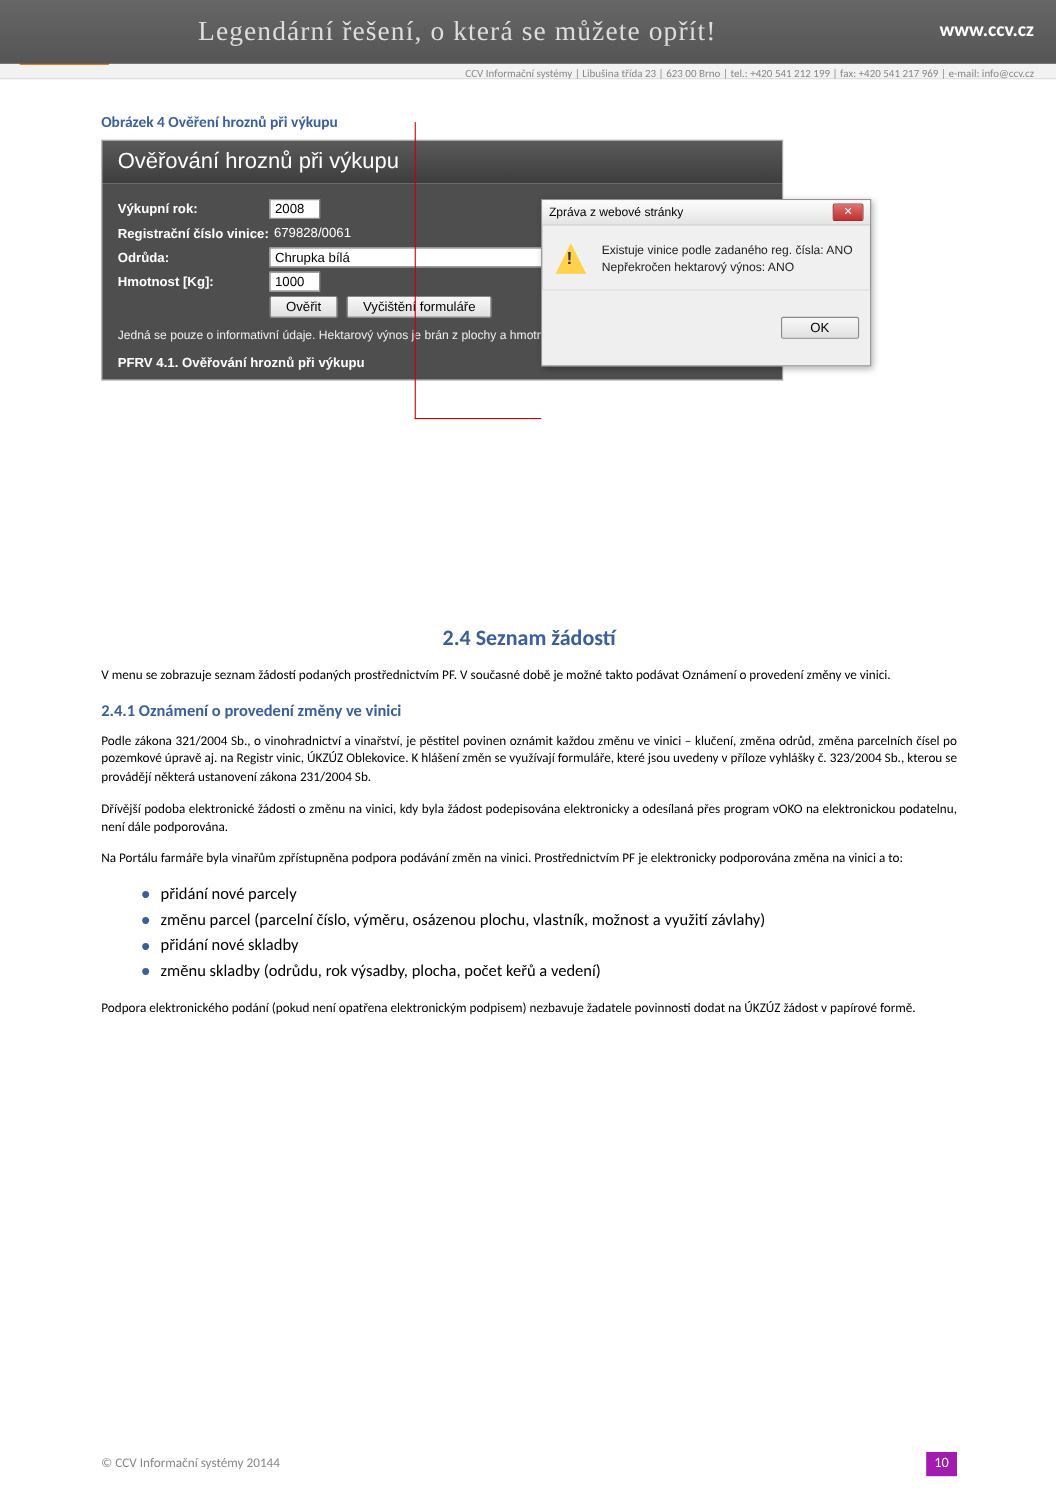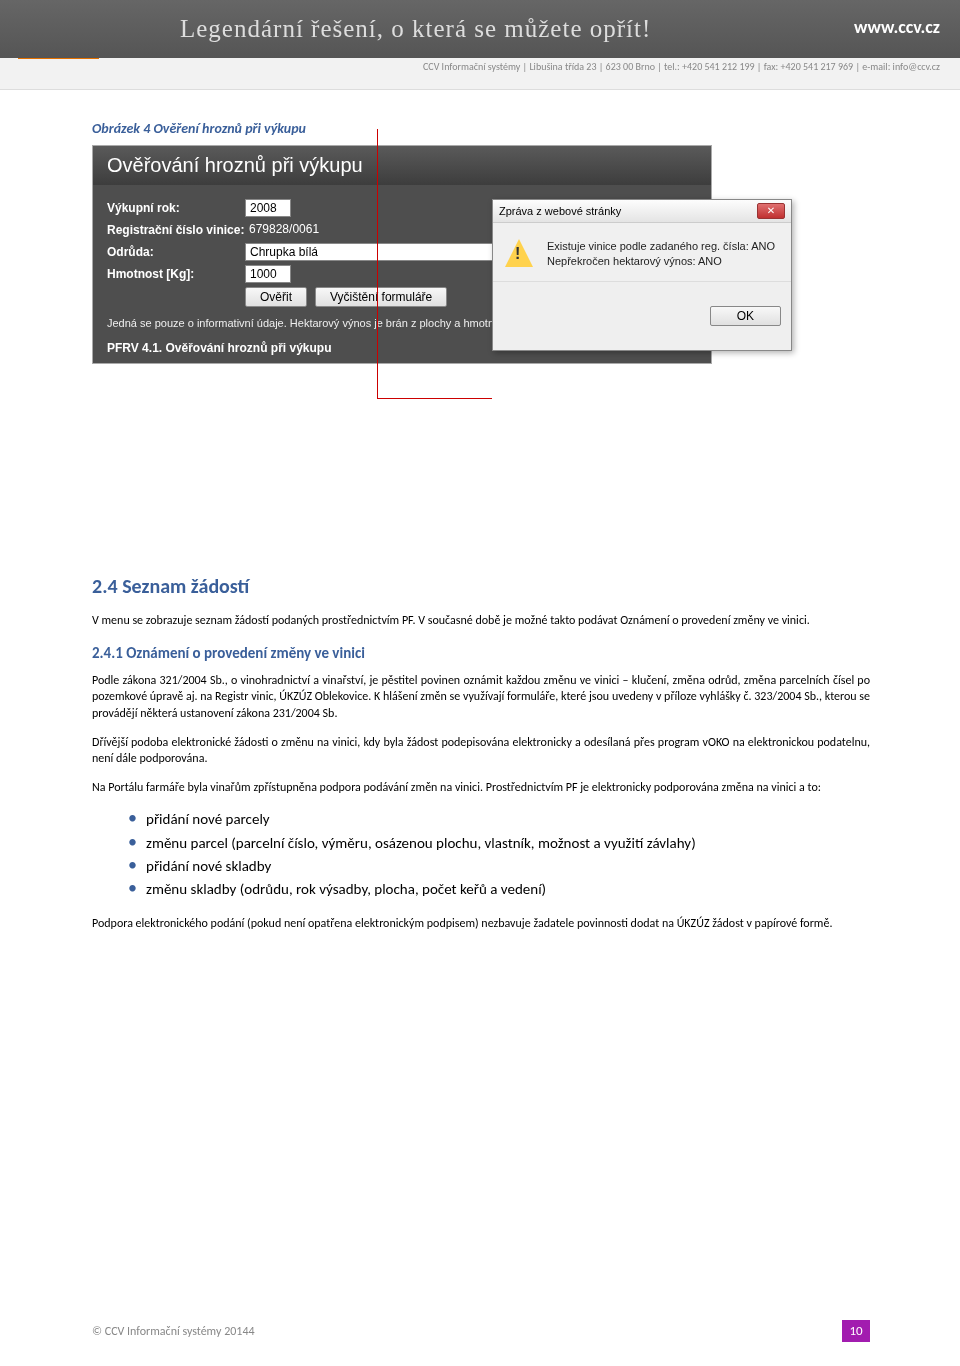--- a/index.html
+++ b/index.html
@@ -29,21 +29,21 @@
   }
   .banner .url {
     position: absolute;
     right: 20px;
     top: 16px;
     color: #fff;
     font-weight: bold;
     font-size: 18px;
   }
   .subbanner {
-    height: 32px;
+    height: 14px;
     background: #f2f2f2;
     color: #888;
     font-size: 10px;
     text-align: right;
     padding: 2px 20px 0 0;
     border-bottom: 1px solid #ddd;
   }
   .logo {
     position: absolute;
     left: 18px;
@@ -79,21 +79,20 @@
   }
   
   .page {
     padding: 30px 90px 40px 92px;
   }
   .figcap {
     color: #3a5f9a;
     font-weight: bold;
     font-size: 14px;
     margin-bottom: 8px;
-    font-style: italic;
   }
   
   .app-panel {
     width: 620px;
     border: 1px solid #aaa;
     margin-bottom: 10px;
   }
   .app-title {
     background: linear-gradient(#5a5a5a, #3d3d3d);
     color: #fff;
@@ -194,21 +193,21 @@
   }
   .dlg-msg { line-height: 1.35; color: #222; }
   .dlg-foot {
     background: #efefef;
     border-top: 1px solid #ddd;
     text-align: right;
     padding: 24px 10px;
   }
   .dlg-foot .btn { padding: 2px 26px; }
   
-  h2 { color: #3a5f9a; font-size: 20px; margin: 40px 0 14px 0; font-weight: bold; }
+  h2 { color: #3a5f9a; font-size: 20px; margin: 52px 0 14px 0; font-weight: bold; text-align: center; }
   h3 { color: #3a5f9a; font-size: 15px; margin: 16px 0 10px 0; font-weight: bold; }
   p { font-size: 12px; line-height: 1.35; margin-bottom: 13px; text-align: justify; }
   ul { margin: 6px 0 14px 36px; }
   ul li { font-size: 15px; line-height: 1.55; list-style: none; position: relative; padding-left: 18px; }
   ul li::before {
     content: "•";
     position: absolute;
     left: 0;
     color: #3a5f9a;
     font-size: 18px;

